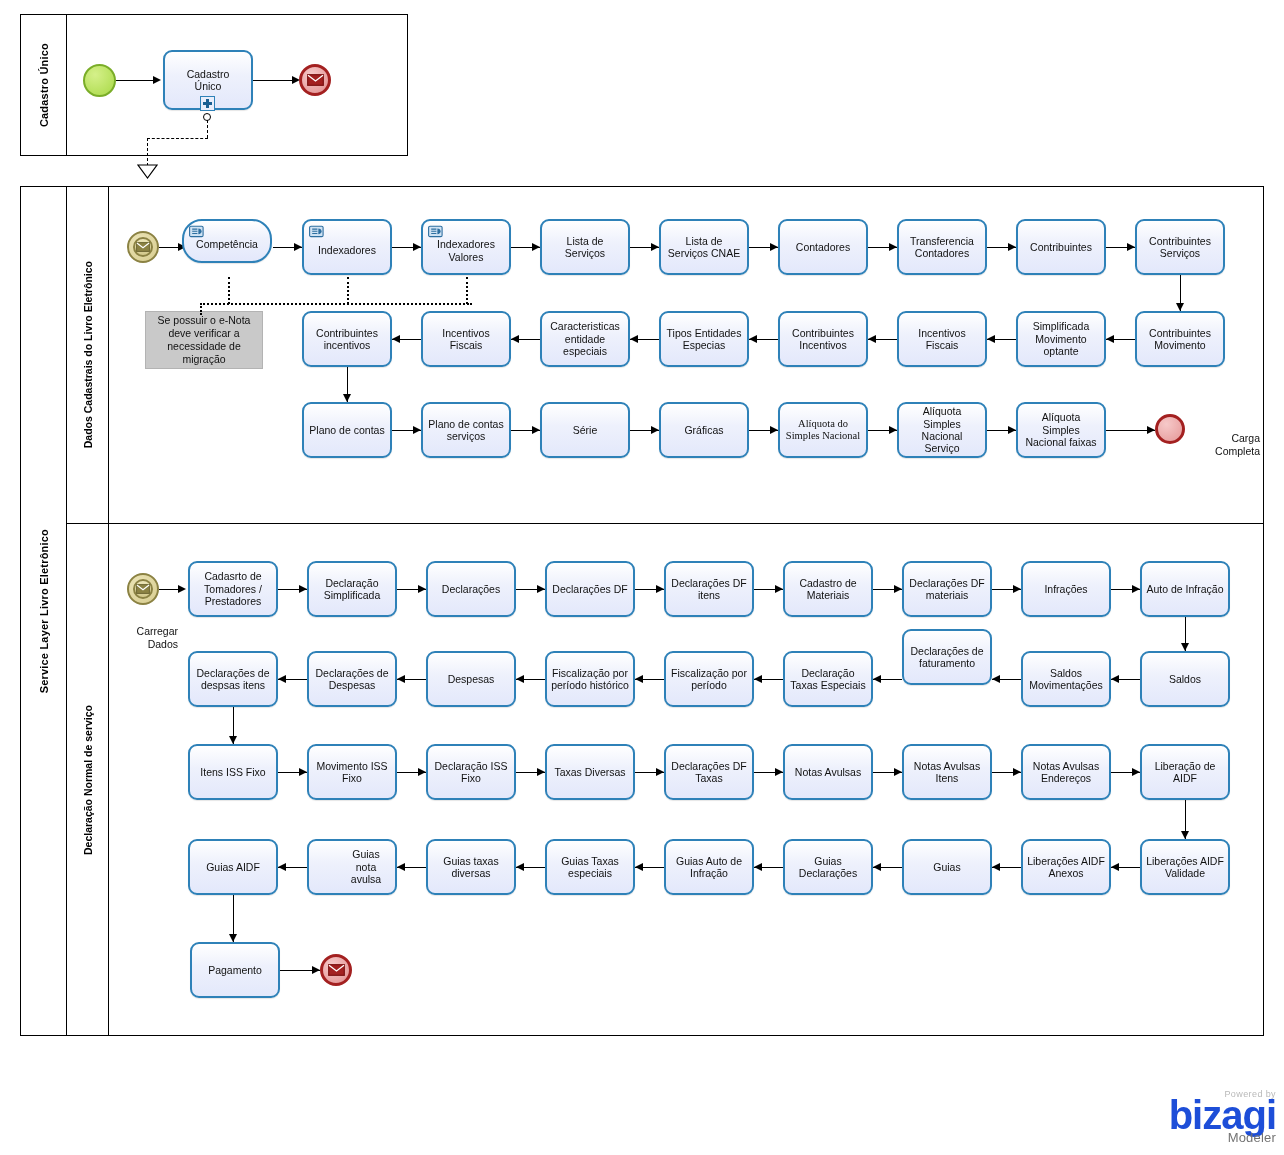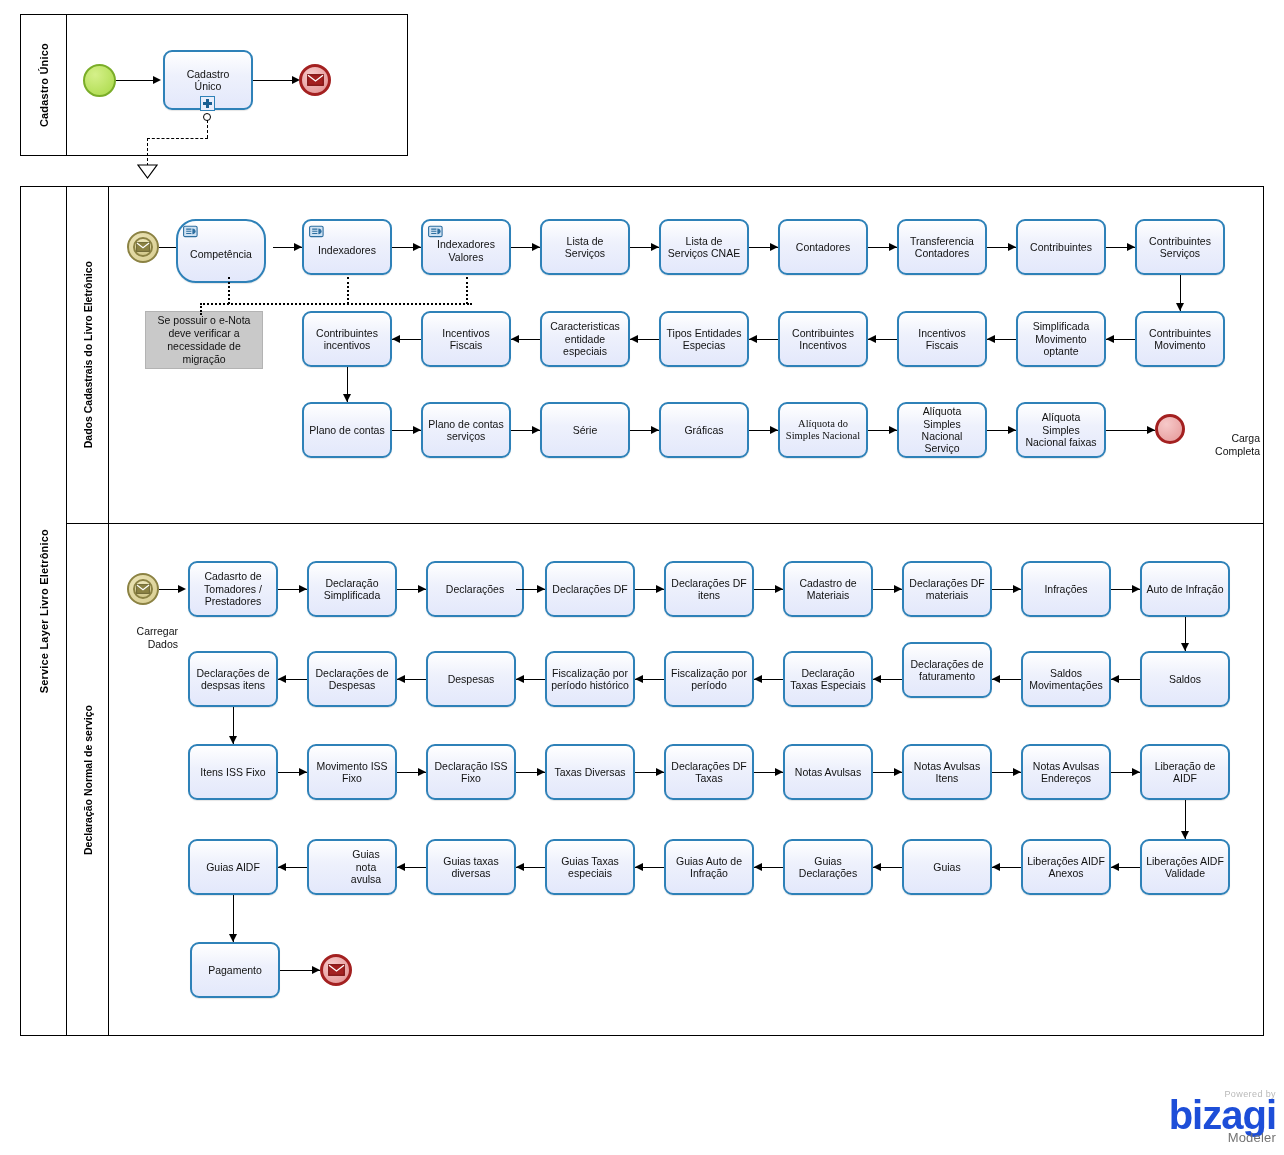--- a/index.html
+++ b/index.html
@@ -267,21 +267,21 @@
       <svg width="14" height="10" viewBox="0 0 14 10">
         <rect x="0.6" y="0.6" width="12.8" height="8.8" fill="#8b8243" stroke="#6e6733" stroke-width="1"></rect>
         <path d="M0.9,1 L7,5.7 L13.1,1" fill="none" stroke="#ffffff" stroke-width="1.1"></path>
       </svg>
     </div>
   </div>
   <div class="hline" style="left:159px; top:247px; width:24px;"></div>
   <div class="arrow-r" style="left:178px; top:243px;"></div>
 
   <div id="l1r1">
-      <div class="task manual" style="left: 176px; top: 219px; width: 90px; height: 64px; border-radius: 20px;">
+      <div class="task manual" style="left: 182px; top: 219px; width: 90px; height: 44px; border-radius: 20px;">
         <svg class="manual-icon" viewBox="0 0 16 13">
           <rect x="0.6" y="1.2" width="13.5" height="10.4" rx="1.4" fill="#cfe2f3" stroke="#2e6fa0" stroke-width="1.1"></rect>
           <path d="M3.2,4.1 h5.2 M3.2,6.3 h5.2 M3.2,8.5 h5.2" stroke="#2e6fa0" stroke-width="1.1"></path>
           <path d="M9.4,3.4 c1.8,0 3.2,1.2 3.2,2.9 c0,1.7 -1.4,2.9 -3.2,2.9 z" fill="#2e6fa0"></path>
         </svg>
         <span class="lbl">Competência</span>
       </div>
       <div class="task manual" style="left: 302px; top: 219px; width: 90px; height: 56px;">
         <svg class="manual-icon" viewBox="0 0 16 13">
           <rect x="0.6" y="1.2" width="13.5" height="10.4" rx="1.4" fill="#cfe2f3" stroke="#2e6fa0" stroke-width="1.1"></rect>
@@ -444,21 +444,21 @@
 
   <div id="l2r1">
       <div class="task" style="left: 188px; top: 561px; width: 90px; height: 56px;">
         <span class="lbl">Cadasrto de Tomadores / Prestadores</span>
       </div>
       <div class="task" style="left: 307px; top: 561px; width: 90px; height: 56px;">
         <span class="lbl">Declaração Simplificada</span>
       </div>
       <div class="hline" style="left: 278px; top: 589px; width: 29px;"></div>
       <div class="arrow-r" style="top: 585px; left: 299px;"></div>
-      <div class="task" style="left: 426px; top: 561px; width: 98px; height: 56px;">
+      <div class="task" style="left: 426px; top: 561px; width: 90px; height: 56px;">
         <span class="lbl">Declarações</span>
       </div>
       <div class="hline" style="left: 397px; top: 589px; width: 29px;"></div>
       <div class="arrow-r" style="top: 585px; left: 418px;"></div>
       <div class="task" style="left: 545px; top: 561px; width: 90px; height: 56px;">
         <span class="lbl">Declarações DF</span>
       </div>
       <div class="hline" style="left: 516px; top: 589px; width: 29px;"></div>
       <div class="arrow-r" style="top: 585px; left: 537px;"></div>
       <div class="task" style="left: 664px; top: 561px; width: 90px; height: 56px;">
@@ -509,21 +509,21 @@
       <div class="task" style="left: 664px; top: 651px; width: 90px; height: 56px;">
         <span class="lbl">Fiscalização por período</span>
       </div>
       <div class="hline" style="left: 635px; top: 679px; width: 29px;"></div>
       <div class="arrow-l" style="top: 675px; left: 635px;"></div>
       <div class="task" style="left: 783px; top: 651px; width: 90px; height: 56px;">
         <span class="lbl">Declaração Taxas Especiais</span>
       </div>
       <div class="hline" style="left: 754px; top: 679px; width: 29px;"></div>
       <div class="arrow-l" style="top: 675px; left: 754px;"></div>
-      <div class="task" style="left: 902px; top: 642px; width: 90px; height: 56px; justify-content: flex-end;">
+      <div class="task" style="left: 902px; top: 629px; width: 90px; height: 56px; justify-content: flex-end;">
         <span class="lbl">Declarações de faturamento</span>
       </div>
       <div class="hline" style="left: 873px; top: 679px; width: 29px;"></div>
       <div class="arrow-l" style="top: 675px; left: 873px;"></div>
       <div class="task" style="left: 1021px; top: 651px; width: 90px; height: 56px;">
         <span class="lbl">Saldos Movimentações</span>
       </div>
       <div class="hline" style="left: 992px; top: 679px; width: 29px;"></div>
       <div class="arrow-l" style="top: 675px; left: 992px;"></div>
       <div class="task" style="left: 1140px; top: 651px; width: 90px; height: 56px;">

